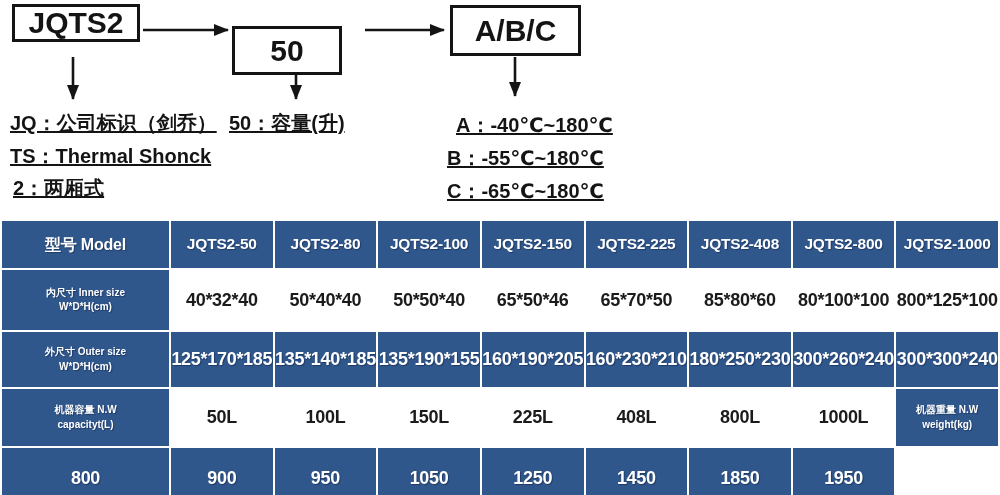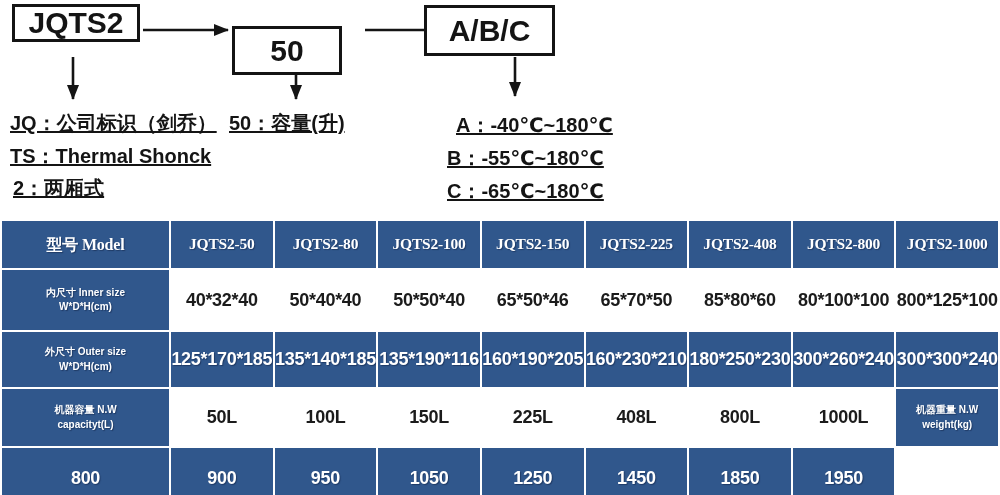--- a/index.html
+++ b/index.html
@@ -22,21 +22,21 @@
   .flow-box {
     position: absolute;
     border: 3px solid #141414;
     background: #ffffff;
     display: flex; align-items: center; justify-content: center;
     font-weight: bold; font-size: 30px; color: #141414;
     box-sizing: border-box;
   }
   #box-brand { left: 12px;  top: 4px; width: 128px; height: 38px; }
   #box-capacity { left: 232px; top: 3px; width: 110px; height: 49px; margin-top: 23px; }
-  #box-grade { left: 424px; top: 5px; width: 131px; height: 51px; }
+  #box-grade { left: 450px; top: 5px; width: 131px; height: 51px; }
 
   .arrow-layer { position: absolute; left: 0; top: 0; width: 1000px; height: 218px; pointer-events: none; }
 
   .note {
     position: absolute;
     font-weight: bold;
     font-size: 20px;
     color: #141414;
     white-space: nowrap;
     text-decoration: underline;
@@ -72,21 +72,21 @@
   }
   .cell.blue {
     background: var(--table-blue, #30578C);
     color: #ffffff;
     text-shadow: 1px 1px 1px rgba(10, 25, 55, 0.45);
   }
   .cell.white {
     background: #ffffff;
     color: #1b1b1b;
   }
-  .cell.head { font-size: 15.5px; letter-spacing: -0.2px; font-family: Liberation Serif, serif; }
+  .cell.head { font-size: 15.5px; letter-spacing: -0.2px; }
   .cell.head.model { font-size: 16px; }
   .cell.rowlabel { font-size: 10px; }
   .cell.value { font-size: 18px; letter-spacing: -0.3px; }
 </style>
 </head>
 <body>
 
 <div class="stage">
 
   <div class="diagram">
@@ -141,21 +141,21 @@
     <div class="cell white value">85*80*60</div>
     <div class="cell white value">80*100*100</div>
     <div class="cell white value">800*125*100</div>
 
     <div class="cell blue rowlabel">
       <span>外尺寸 Outer size</span>
       <span>W*D*H(cm)</span>
     </div>
     <div class="cell blue value">125*170*185</div>
     <div class="cell blue value">135*140*185</div>
-    <div class="cell blue value">135*190*116</div>
+    <div class="cell blue value">135*190*155</div>
     <div class="cell blue value">160*190*205</div>
     <div class="cell blue value">160*230*210</div>
     <div class="cell blue value">180*250*230</div>
     <div class="cell blue value">300*260*240</div>
     <div class="cell blue value">300*300*240</div>
 
     <div class="cell blue rowlabel">
       <span>机器容量 N.W</span>
       <span>capacityt(L)</span>
     </div>

